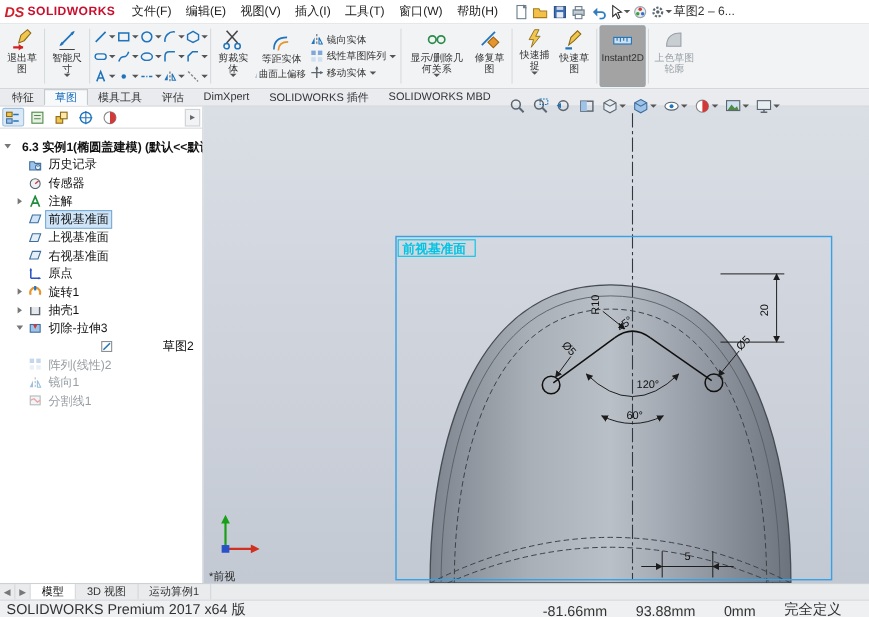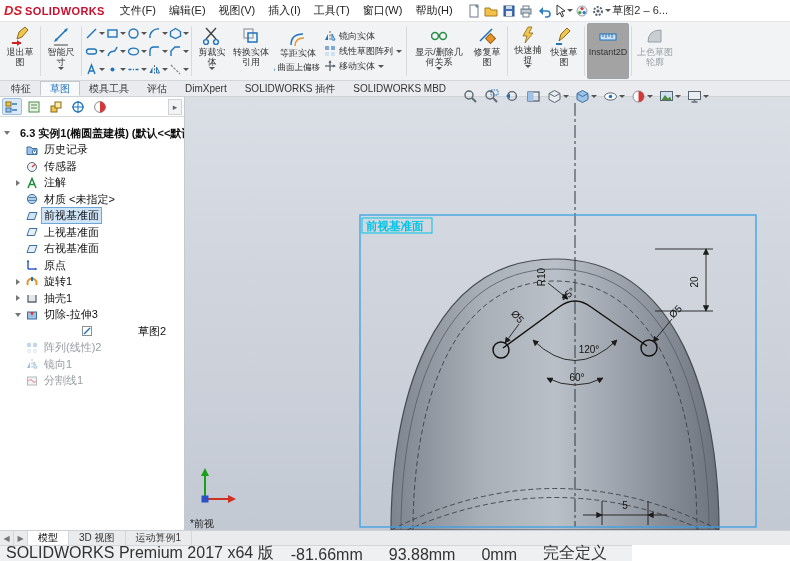--- a/index.html
+++ b/index.html
@@ -43,36 +43,36 @@
   .flyout{margin-left:auto;width:14px;height:16px;display:flex;align-items:center;justify-content:center;color:#666;font-size:9px;border:1px solid #d0d3d6;background:#f2f3f4;}
   .tree{padding-top:8px;}
   .trow{height:16.5px;display:flex;align-items:center;gap:4px;font-size:11px;white-space:nowrap;padding-left:4px;color:#111;}
   .trow .lbl{padding:0 2px;}
   .trow.selected .lbl{background:#cfe4f7;outline:1px solid #6ea6d8;}
   .trow.grayed{color:#979da2;text-align:center;}
   .trow.grayed svg{opacity:.45;}
   .exp{width:8px;display:inline-flex;justify-content:center;}
   .tri-r{width:0;height:0;border-left:4px solid #777;border-top:3px solid transparent;border-bottom:3px solid transparent;}
   .tri-d{width:0;height:0;border-top:4px solid #777;border-left:3px solid transparent;border-right:3px solid transparent;}
-  .ind1{padding-left:14px;}.ind2{padding-left:30px;gap:43px;}
+  .ind1{padding-left:14px;}.ind2{padding-left:40px;gap:43px;}
 
   
   .viewport{position:absolute;left:185px;top:97px;width:605px;height:433px;background:linear-gradient(#dadee5,#c3c9d3);overflow:hidden;}
   .view-label{position:absolute;left:5px;top:420px;font-size:10px;color:#222;}
   .hud{position:absolute;left:462px;top:88px;display:flex;align-items:center;gap:4px;z-index:6;}
   .hudbtn{display:flex;align-items:center;gap:1px;padding:1px;border-radius:2px;}
 
   
   .bottombar{position:absolute;left:0;top:530px;width:790px;height:15px;background:#e9ebed;border-top:1px solid #cdd1d4;display:flex;align-items:stretch;font-size:10px;}
   .bnav{width:14px;display:flex;align-items:center;justify-content:center;color:#777;border-right:1px solid #d5d8da;font-size:8px;}
   .btab{padding:0 10px;display:flex;align-items:center;border-right:1px solid #d5d8da;color:#333;white-space:nowrap;}
   .btab.active{background:#fff;color:#000;}
 
   
-  .statusbar{position:absolute;left:0;top:545px;width:632px;height:16px;background:#eef0f2;border-top:1px solid #d3d6d9;display:flex;align-items:center;font-size:16px;color:#333;padding:0 6px;}
+  .statusbar{position:absolute;left:0;top:545px;width:790px;height:16px;background:#eef0f2;border-top:1px solid #d3d6d9;display:flex;align-items:center;font-size:13px;color:#333;padding:0 6px;}
   .st-right{margin-left:auto;display:flex;gap:26px;margin-right:19px;align-items:flex-end;}
 </style>
 </head>
 <body>
 
 <div class="menubar">
   <div class="logo">
     <span class="logo-ds">DS</span>
     <span class="logo-tx">SOLIDWORKS</span>
   </div>
@@ -258,27 +258,20 @@
   <div class="rb-big w34">
     <svg width="20" height="20">
         <line x1="4" y1="2" x2="14" y2="13" stroke="#444" stroke-width="1.4"></line>
         <line x1="14" y1="2" x2="4" y2="13" stroke="#444" stroke-width="1.4"></line>
         <circle cx="4" cy="16" r="2.4" fill="none" stroke="#1f74bc" stroke-width="1.4"></circle>
         <circle cx="14" cy="16" r="2.4" fill="none" stroke="#1f74bc" stroke-width="1.4"></circle>
       </svg>
     <span>剪裁实体</span>
     <span class="caret"></span>
   </div>
-  <div class="rb-big w40">
-    <svg width="20" height="20">
-        <rect x="3" y="3" width="9" height="9" fill="none" stroke="#9aa0a6" stroke-width="1.3"></rect>
-        <rect x="7" y="7" width="9" height="9" fill="none" stroke="#1f74bc" stroke-width="1.5"></rect>
-      </svg>
-    <span>转换实体引用</span>
-  </div>
   <div class="rb-stack" style="width:50px;">
     <div class="rb-big w46" style="width:48px">
       <svg width="18" height="16">
           <path d="M2 14 Q2 3 14 3" fill="none" stroke="#1f74bc" stroke-width="1.5"></path>
           <path d="M6 15 Q6 7 15 7" fill="none" stroke="#e6952e" stroke-width="1.5"></path>
         </svg>
       <span>等距实体</span>
     </div>
     <div class="rb-row" style="font-size:8.5px;">
       <svg width="11" height="11">
@@ -446,28 +439,20 @@
       <span class="lbl">传感器</span>
     </div>
     <div class="trow ind1">
       <span class="exp">
           <span class="tri-r"></span>
         </span>
       <svg width="12" height="12">
           <path d="M2 11 L6 1.5 L10 11 M3.6 7.6 H8.4" fill="none" stroke="#1f8c3c" stroke-width="1.5"></path>
         </svg>
       <span class="lbl">注解</span>
-    </div>
-    <div class="trow ind1">
-      <span class="exp"></span>
-      <svg width="12" height="12">
-          <circle cx="6" cy="6" r="4.6" fill="#bcd8ef" stroke="#3c6e9e"></circle>
-          <path d="M2.2 4.6 h7.6 M2 7.4 h8" stroke="#3c6e9e" stroke-width="0.9"></path>
-        </svg>
-      <span class="lbl">材质 &lt;未指定&gt;</span>
     </div>
     <div class="trow ind1 selected">
       <span class="exp"></span>
       <svg width="12" height="12">
           <polygon points="1,9.5 3.5,2.5 11,2.5 8.5,9.5" fill="#cfe4f7" stroke="#3c6e9e"></polygon>
         </svg>
       <span class="lbl">前视基准面</span>
     </div>
     <div class="trow ind1">
       <span class="exp"></span>

